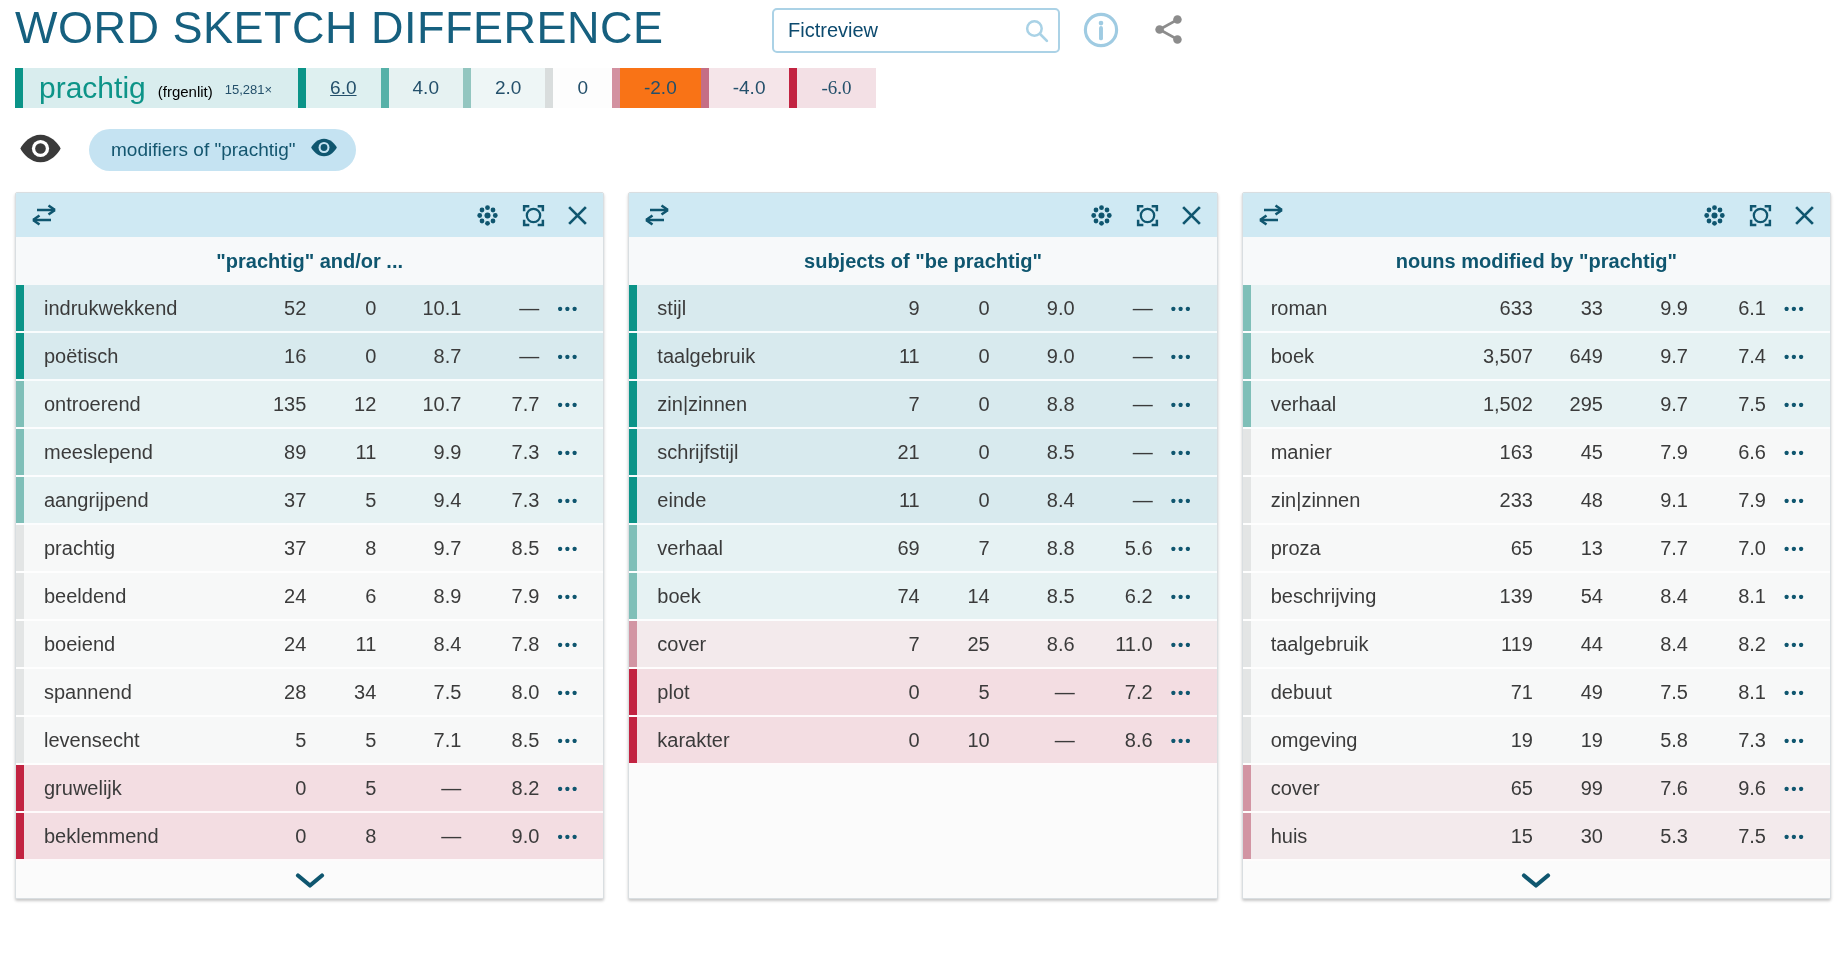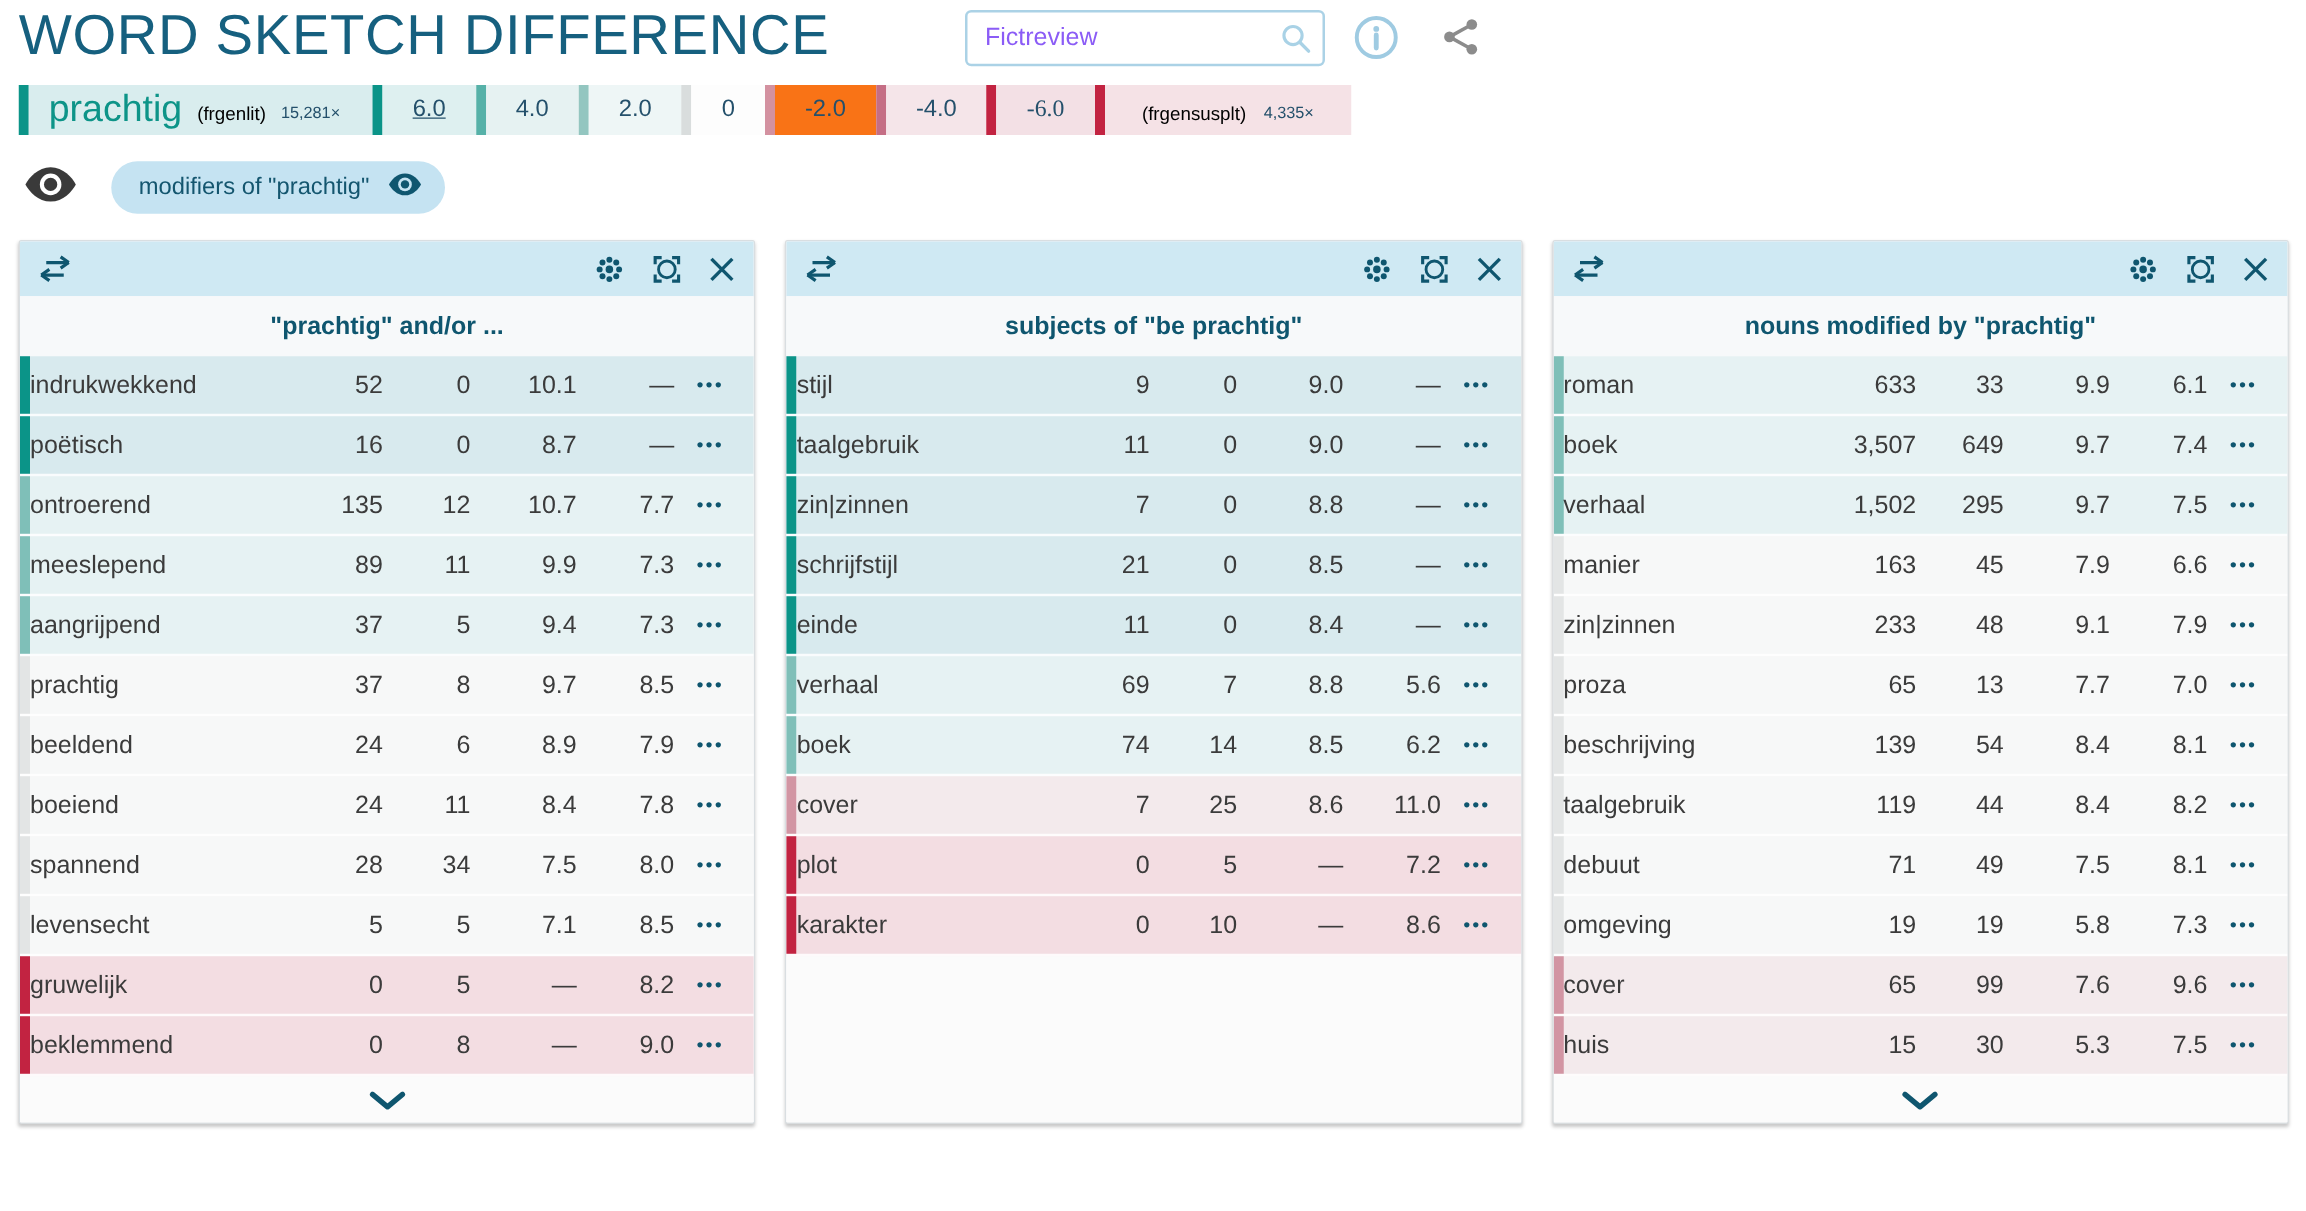--- a/index.html
+++ b/index.html
@@ -5,21 +5,21 @@
   * { box-sizing: border-box; margin: 0; padding: 0; }
   html, body { width: 1845px; height: 969px; overflow: hidden; background: #fff;
     font-family: "Liberation Sans", sans-serif; }
 
   
   .topbar { position: relative; height: 62px; }
   .page-title { position: absolute; left: 15px; top: 2px; font-size: 45px; font-weight: 400;
     color: #16607f; letter-spacing: 0.5px; white-space: nowrap; }
   .search-wrap { position: absolute; left: 772px; top: 8px; width: 288px; height: 45px; }
   .search-wrap input { width: 100%; height: 100%; border: 2px solid #abd2e6; border-radius: 5px;
-    padding: 0 44px 0 14px; font-size: 20px; color: #8b5cf6; outline: none;
+    padding: 0 44px 0 14px; font-size: 20px; color: #0c4a6e; outline: none;
     font-family: "Liberation Sans", sans-serif; }
   .search-wrap .mag { position: absolute; right: 10px; top: 9px; }
   .ico-info { position: absolute; left: 1083px; top: 12px; }
   .ico-share { position: absolute; left: 1152px; top: 13px; }
 
   
   .legend { display: flex; margin: 6px 0 0 15px; height: 40px; width: max-content; }
   .seg { display: flex; align-items: center; height: 40px; }
   .seg .vbar { width: 8px; height: 40px; flex: 0 0 8px; }
   .seg .body { display: flex; align-items: center; height: 40px; padding: 0 24px;
@@ -55,21 +55,21 @@
   .panel-head .icon { display: inline-flex; align-items: center; cursor: pointer; margin-left: 20px; }
   .panel-head .icon.swap { margin-left: 0; }
   .panel-title { height: 48px; flex: 0 0 48px; background: #f7f9fa; display: flex;
     align-items: center; justify-content: center; font-size: 20px; font-weight: bold;
     color: #0f566f; }
   .row { height: 48px; display: grid;
     grid-template-columns: 8px 1fr 95px 70px 85px 78px 64px;
     align-items: center; font-size: 20px; color: #3b3b3b;
     border-bottom: 2px solid rgba(255,255,255,0.85); }
   .row .bar { width: 8px; height: 100%; }
-  .row .w { cursor: pointer; }
+  .row .w { padding-left: 20px; cursor: pointer; }
   .row .n { text-align: right; }
   .row .dots { text-align: center; color: #0f566f; font-size: 15px; font-weight: bold;
     letter-spacing: 2px; cursor: pointer; padding-right: 6px; }
   .row.t1 { background: #d8eaee; } .row.t1 .bar { background: #0b9488; }
   .row.t2 { background: #e6f2f3; } .row.t2 .bar { background: #7fbfb8; }
   .row.t3 { background: #f7f8f8; } .row.t3 .bar { background: #e3e5e5; }
   .row.t4 { background: #f3eaec; } .row.t4 .bar { background: #d295a3; }
   .row.t5 { background: #f3dde2; } .row.t5 .bar { background: #c22341; }
   .panel-foot { flex: 1; background: #fbfbfb; display: flex; justify-content: center;
     align-items: flex-start; padding-top: 12px; }
@@ -137,27 +137,20 @@
       <span class="body g-p5">-2.0</span>
     </div>
   <div class="seg">
       <span class="vbar b-s6"></span>
       <span class="body g-p6">-4.0</span>
     </div>
   <div class="seg">
       <span class="vbar b-s7"></span>
       <span class="body g-p7">-6.0</span>
     </div>
-  <div class="seg seg-c2">
-    <span class="vbar b-s7"></span>
-    <span class="body g-p8">
-      <span class="corpus-label">(frgensusplt)</span>
-      <span class="corpus-freq">4,335×</span>
-    </span>
-  </div>
 </div>
 
 <div class="chip-row">
   <span>
     <svg width="45" height="33" viewBox="0 0 24 18">
         <path d="M12 1.5 C6.5 1.5 2.6 6 1 9 C2.6 12 6.5 16.5 12 16.5 C17.5 16.5 21.4 12 23 9 C21.4 6 17.5 1.5 12 1.5 Z" fill="#3a3a3a"></path>
         <circle cx="12" cy="9" r="4.7" fill="#ffffff"></circle>
         <circle cx="12" cy="9" r="2.9" fill="#3a3a3a"></circle>
       </svg>
   </span>

